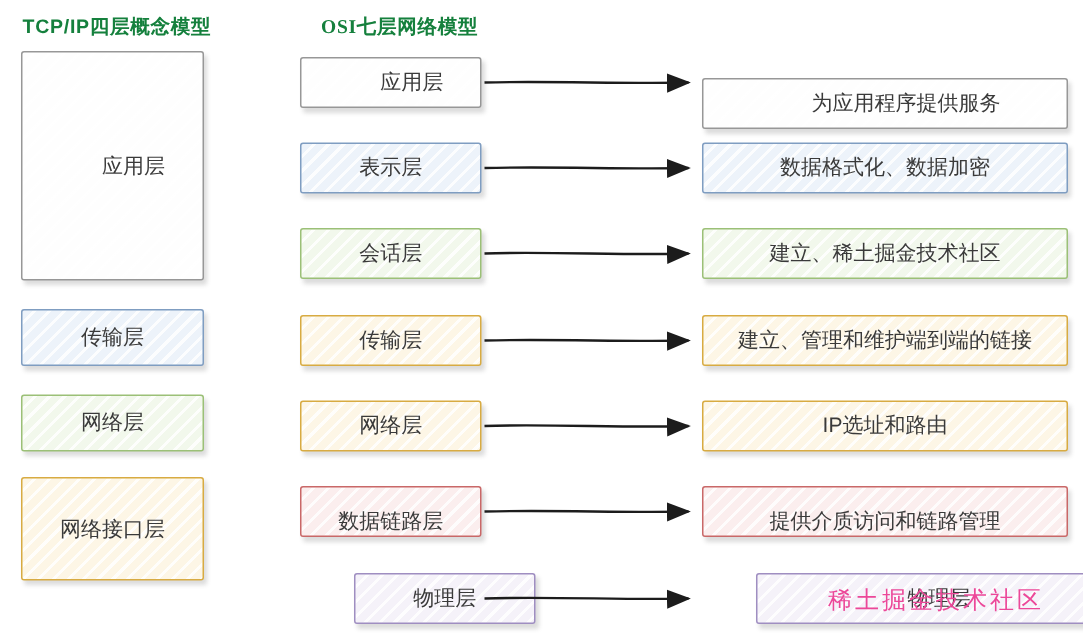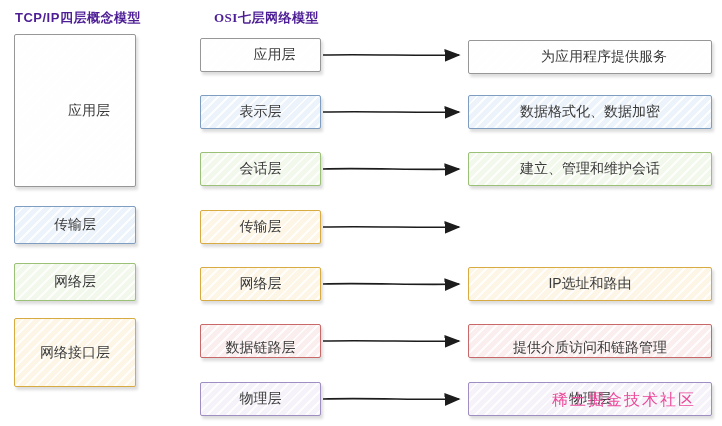--- a/index.html
+++ b/index.html
@@ -1,21 +1,21 @@
 <!DOCTYPE html>
 <html><head>
 <meta charset="utf-8">
 <style>
   html,body{margin:0;padding:0;background:#ffffff;}
   .canvas{
     position:relative;width:722px;height:426px;background:#ffffff;
     font-family:"Liberation Sans","DejaVu Sans",sans-serif;overflow:hidden;
   }
   .title{
-    position:absolute;font-size:13px;font-weight:bold;color:#4c1d95;
+    position:absolute;font-size:13px;font-weight:bold;color:#15803d;
     letter-spacing:0.5px;white-space:nowrap;
   }
   .title-tcpip{left:15px;top:9px;}
   .title-osi{left:214px;top:9px;font-family:Liberation Serif, serif;}
   .box{
     position:absolute;display:flex;align-items:center;justify-content:center;
     border:1.6px solid #999;border-radius:2px;
     box-shadow:2px 3px 3px rgba(60,60,60,0.18);
     font-size:14px;color:#3a3a3a;box-sizing:border-box;
     background-image:repeating-linear-gradient(135deg,
@@ -26,21 +26,21 @@
   
   .left-col{left:14px;width:122px;}
   .mid-col{left:200px;width:121px;height:34px;}
   .right-col{left:468px;width:244px;height:34px;}
   
   .t-gray  {background-color:#fefefe;border-color:#979797;padding-left:28px;}
   .t-blue  {background-color:#edf3fa;border-color:#7f9dc1;}
   .t-green {background-color:#f2f8ec;border-color:#9bc077;text-align:right;}
   .t-gold  {background-color:#fdf6e6;border-color:#d8ab42;}
   .t-red   {background-color:#fbeeee;border-color:#c96868;align-items:flex-end;}
-  .t-purple{background-color:#f5f2f9;border-color:#9f8ec1;}
+  .t-purple{background-color:#f5f2f9;border-color:#9f8ec1;margin-left:36px;}
   .arrows{position:absolute;left:0;top:0;pointer-events:none;}
   .arrow{stroke:#1c1c1c;stroke-width:1.6;fill:none;}
   .watermark{
     position:absolute;left:552px;top:390px;z-index:5;
     font-size:16px;color:#ec4899;letter-spacing:2px;white-space:nowrap;
   }
 </style>
 </head>
 <body>
 
@@ -77,28 +77,31 @@
   <div class="box t-gold mid-col" style="top:267px">
     <span class="lbl">网络层</span>
   </div>
   <div class="box t-red mid-col" style="top:324px">
     <span class="lbl">数据链路层</span>
   </div>
   <div class="box t-purple mid-col" style="top:382px">
     <span class="lbl">物理层</span>
   </div>
 
-  <div class="box t-gray right-col" style="top:40px">
+  <div class="box t-gray right-col" style="top:52px">
     <span class="lbl">为应用程序提供服务</span>
   </div>
   <div class="box t-blue right-col" style="top:95px">
     <span class="lbl">数据格式化、数据加密</span>
   </div>
   <div class="box t-green right-col" style="top:152px">
-    <span class="lbl">建立、管理和维护会话</span>
+    <span class="lbl">建立、稀土掘金技术社区</span>
+  </div>
+  <div class="box t-gold right-col" style="top:210px">
+    <span class="lbl">建立、管理和维护端到端的链接</span>
   </div>
   <div class="box t-red right-col" style="top:324px">
     <span class="lbl">提供介质访问和链路管理</span>
   </div>
   <div class="box t-gold right-col" style="top:267px">
     <span class="lbl">IP选址和路由</span>
   </div>
   <div class="box t-purple right-col" style="top:382px">
     <span class="lbl">物理层</span>
   </div>

